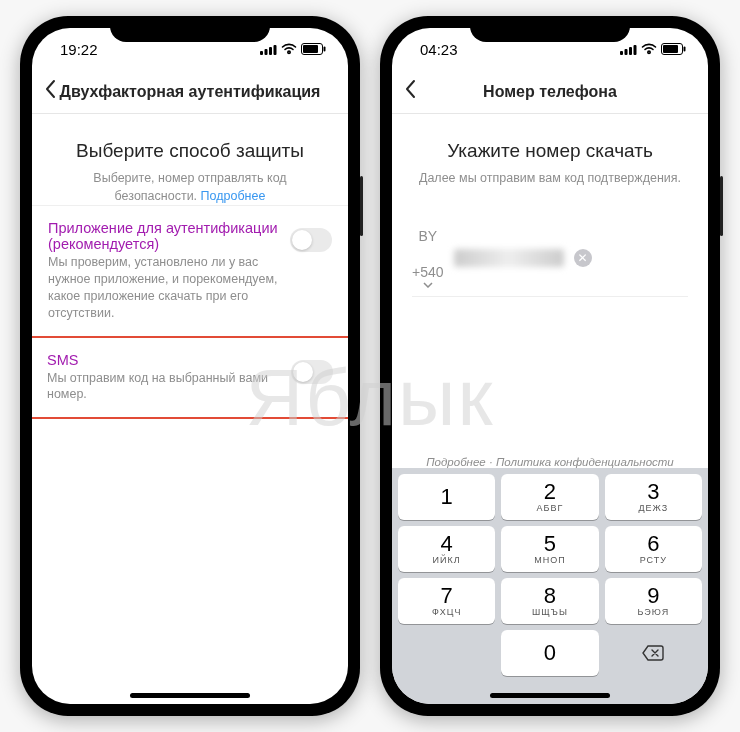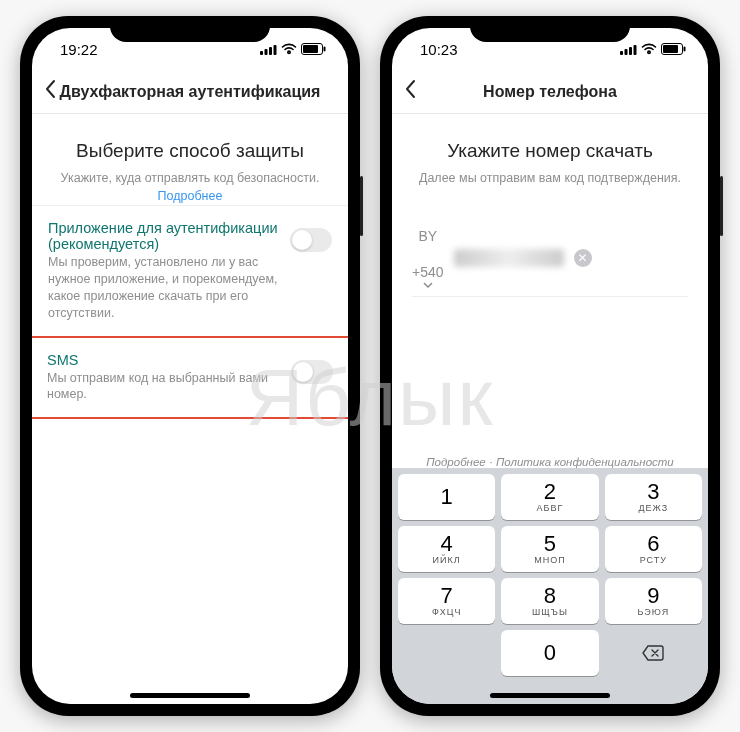--- a/index.html
+++ b/index.html
@@ -54,21 +54,21 @@
   .section-sub {
     text-align: center; font-size: 12.5px; color: #8e8e8e; margin: 0 24px; line-height: 1.4;
   }
   .link { color: #3897f0; }
   .opt {
     padding: 14px 16px; border-top: 1px solid #efefef; display: flex; align-items: flex-start;
     gap: 12px;
   }
   .opt:first-of-type { margin-top: 22px; }
   .opt-text { flex: 1; }
-  .opt-title { font-size: 14.5px; color: #0f766e; margin-bottom: 2px; }
+  .opt-title { font-size: 14.5px; color: #a21caf; margin-bottom: 2px; }
   .opt-desc { font-size: 12.5px; color: #8e8e8e; line-height: 1.35; }
   .toggle {
     width: 42px; height: 24px; background: #eaeaea; border-radius: 12px;
     position: relative; flex-shrink: 0; margin-top: 8px;
   }
   .toggle::after {
     content: ""; position: absolute; width: 20px; height: 20px; background: #fff;
     border-radius: 50%; top: 2px; left: 2px; box-shadow: 0 1px 3px rgba(0,0,0,.2);
   }
   .highlight { border: 2px solid #e24b36; border-left: none; border-right: none; margin: 0 -1px; }
@@ -145,21 +145,21 @@
       <span class="back-btn">
         <svg width="12" height="20">
             <path d="M10 2L3 10l7 8" stroke="#262626" stroke-width="2" fill="none" stroke-linecap="round" stroke-linejoin="round"></path>
           </svg>
       </span>
       <span class="nav-title">Двухфакторная аутентификация</span>
     </div>
     <div class="content">
       <div class="section-title">Выберите способ защиты</div>
       <div class="section-sub">
-        <span>Укажите, куда отправлять код безопасности.</span>
+        <span>Выберите, номер отправлять код безопасности.</span>
         <span class="link">Подробнее</span>
       </div>
       <div class="opt">
         <div class="opt-text">
           <div class="opt-title">Приложение для аутентификации (рекомендуется)</div>
           <div class="opt-desc">Мы проверим, установлено ли у вас нужное приложение, и порекомендуем, какое приложение скачать при его отсутствии.</div>
         </div>
         <div class="toggle"></div>
       </div>
       <div class="opt highlight">
@@ -171,21 +171,21 @@
       </div>
     </div>
     <div class="home-indicator"></div>
   </div>
 </div>
 
 <div class="phone">
   <div class="notch"></div>
   <div class="screen">
     <div class="status-bar">
-      <span>10:23</span>
+      <span>04:23</span>
       <span class="status-icons">
         <svg width="17" height="11">
             <rect x="0" y="7" width="3" height="4" rx="1" fill="#000"></rect>
             <rect x="4.5" y="5" width="3" height="6" rx="1" fill="#000"></rect>
             <rect x="9" y="3" width="3" height="8" rx="1" fill="#000"></rect>
             <rect x="13.5" y="1" width="3" height="10" rx="1" fill="#000"></rect>
           </svg>
         <svg width="16" height="12">
             <path d="M8 10.5a1.2 1.2 0 100-2.4 1.2 1.2 0 000 2.4zM4 6.5c2.2-2.2 5.8-2.2 8 0M1.5 4C5 0.5 11 0.5 14.5 4" stroke="#000" stroke-width="1.6" fill="none" stroke-linecap="round"></path>
           </svg>

